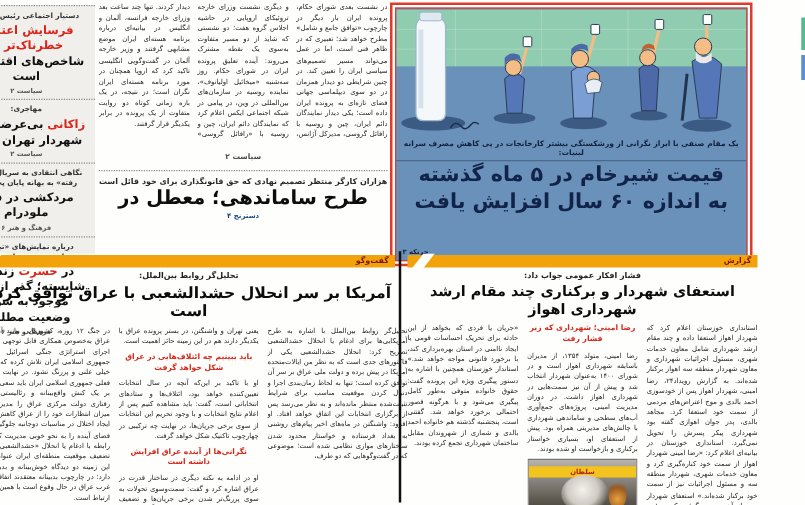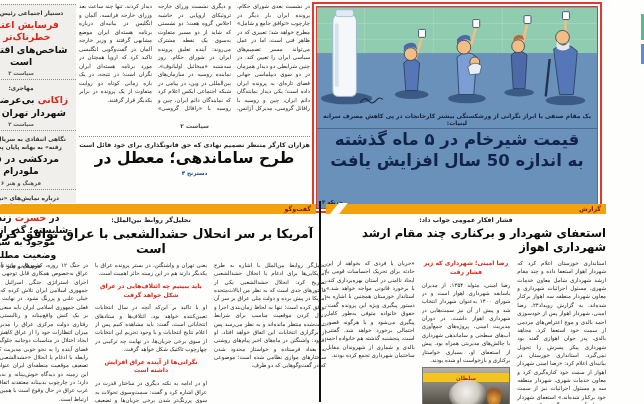--- a/index.html
+++ b/index.html
@@ -39,21 +39,21 @@
   
   .band{position:absolute;top:204px;height:10px;background:#f2a30c;}
   .band .slash{position:absolute;top:-1px;width:9px;height:12px;background:#fefefc;transform:skewX(-38deg);}
   .band .band-label{position:absolute;right:5px;top:1.2px;font-size:6.3px;font-weight:bold;color:#7e1505;}
   .v-divider{position:absolute;left:355px;top:201px;width:1.6px;height:201px;background:#111;}
   
   .article{position:absolute;top:216px;height:186px;}
   .art-kicker{text-align:center;font-size:6.4px;font-weight:bold;color:#222;}
   .art-head{text-align:center;font-weight:bold;color:#0c0c0c;letter-spacing:-0.2px;}
   .interview-head{font-size:12.5px;margin:2px 0 5px;text-align:center;}
-  .report-head{font-size:11.5px;margin:2px 0 5px;text-align:right;}
+  .report-head{font-size:11.5px;margin:2px 0 5px;}
   .cols{display:flex;gap:7px;direction:rtl;}
   .col{flex:1;font-size:5.5px;line-height:1.52;text-align:justify;color:#222;overflow:hidden;}
   .red-sub{color:#d9271b;font-weight:bold;font-size:6.1px;text-align:center;line-height:1.45;margin:4px 2px;}
   
   .photo{
     position:relative;height:46px;margin-top:3px;overflow:hidden;border:0.5px solid #777;
     background:linear-gradient(180deg,#b9b4ac 0%,#8e8a84 30%,#5d584f 70%,#3a362f 100%);
   }
   .photo .sign{position:absolute;top:5px;left:0;right:0;height:9px;background:#f2c41d;display:flex;align-items:center;justify-content:center;}
   .photo .sign span{font-size:5.5px;font-weight:bold;color:#b3201a;}
@@ -148,21 +148,21 @@
         <path d="M252 34 L252 13" stroke="#f3bd85" stroke-width="2.6" fill="none"></path>
         <path d="M240 42 q12 -10 24 2 l-4 44 l-14 0 Z" fill="#5577b8" stroke="#2a3b55" stroke-width="0.8"></path>
         <circle cx="249" cy="30" r="7" fill="#f3bd85" stroke="#2a3b55" stroke-width="0.8"></circle>
         <path d="M243 34 q6 8 13 1 l0 6 q-7 5 -13 0 Z" fill="#e8e8e8"></path>
         <path d="M236 52 L232 90" stroke="#23344e" stroke-width="2.4" fill="none"></path>
 
         <path d="M44 96 q4 -7 9 -1 q3 4 8 -2 q2 -3 6 0" stroke="#1c2a44" stroke-width="1.1" fill="none"></path>
       </svg>
       <div class="ct-kicker">یک مقام صنفی با ابراز نگرانی از ورشکستگی بیشتر کارخانجات در پی کاهش مصرف سرانه لبنیات:</div>
       <div class="ct-line">قیمت شیرخام در ۵ ماه گذشته</div>
-      <div class="ct-line">به اندازه 50 سال افزایش یافت</div>
+      <div class="ct-line">به اندازه ۶۰ سال افزایش یافت</div>
       <div class="ct-tag">چرتکه ۳</div>
     </div>
   </div>
 
   <div class="edge-tab" style="top:14px;height:26px;background:#59b98c;"></div>
   <div class="edge-tab" style="top:44px;height:20px;background:#5a8fd0;"></div>
 
   <div class="band" style="left:2px;width:350px;">
     <span class="slash" style="left:22px;"></span>
     <span class="band-label">گفت‌وگو</span>

